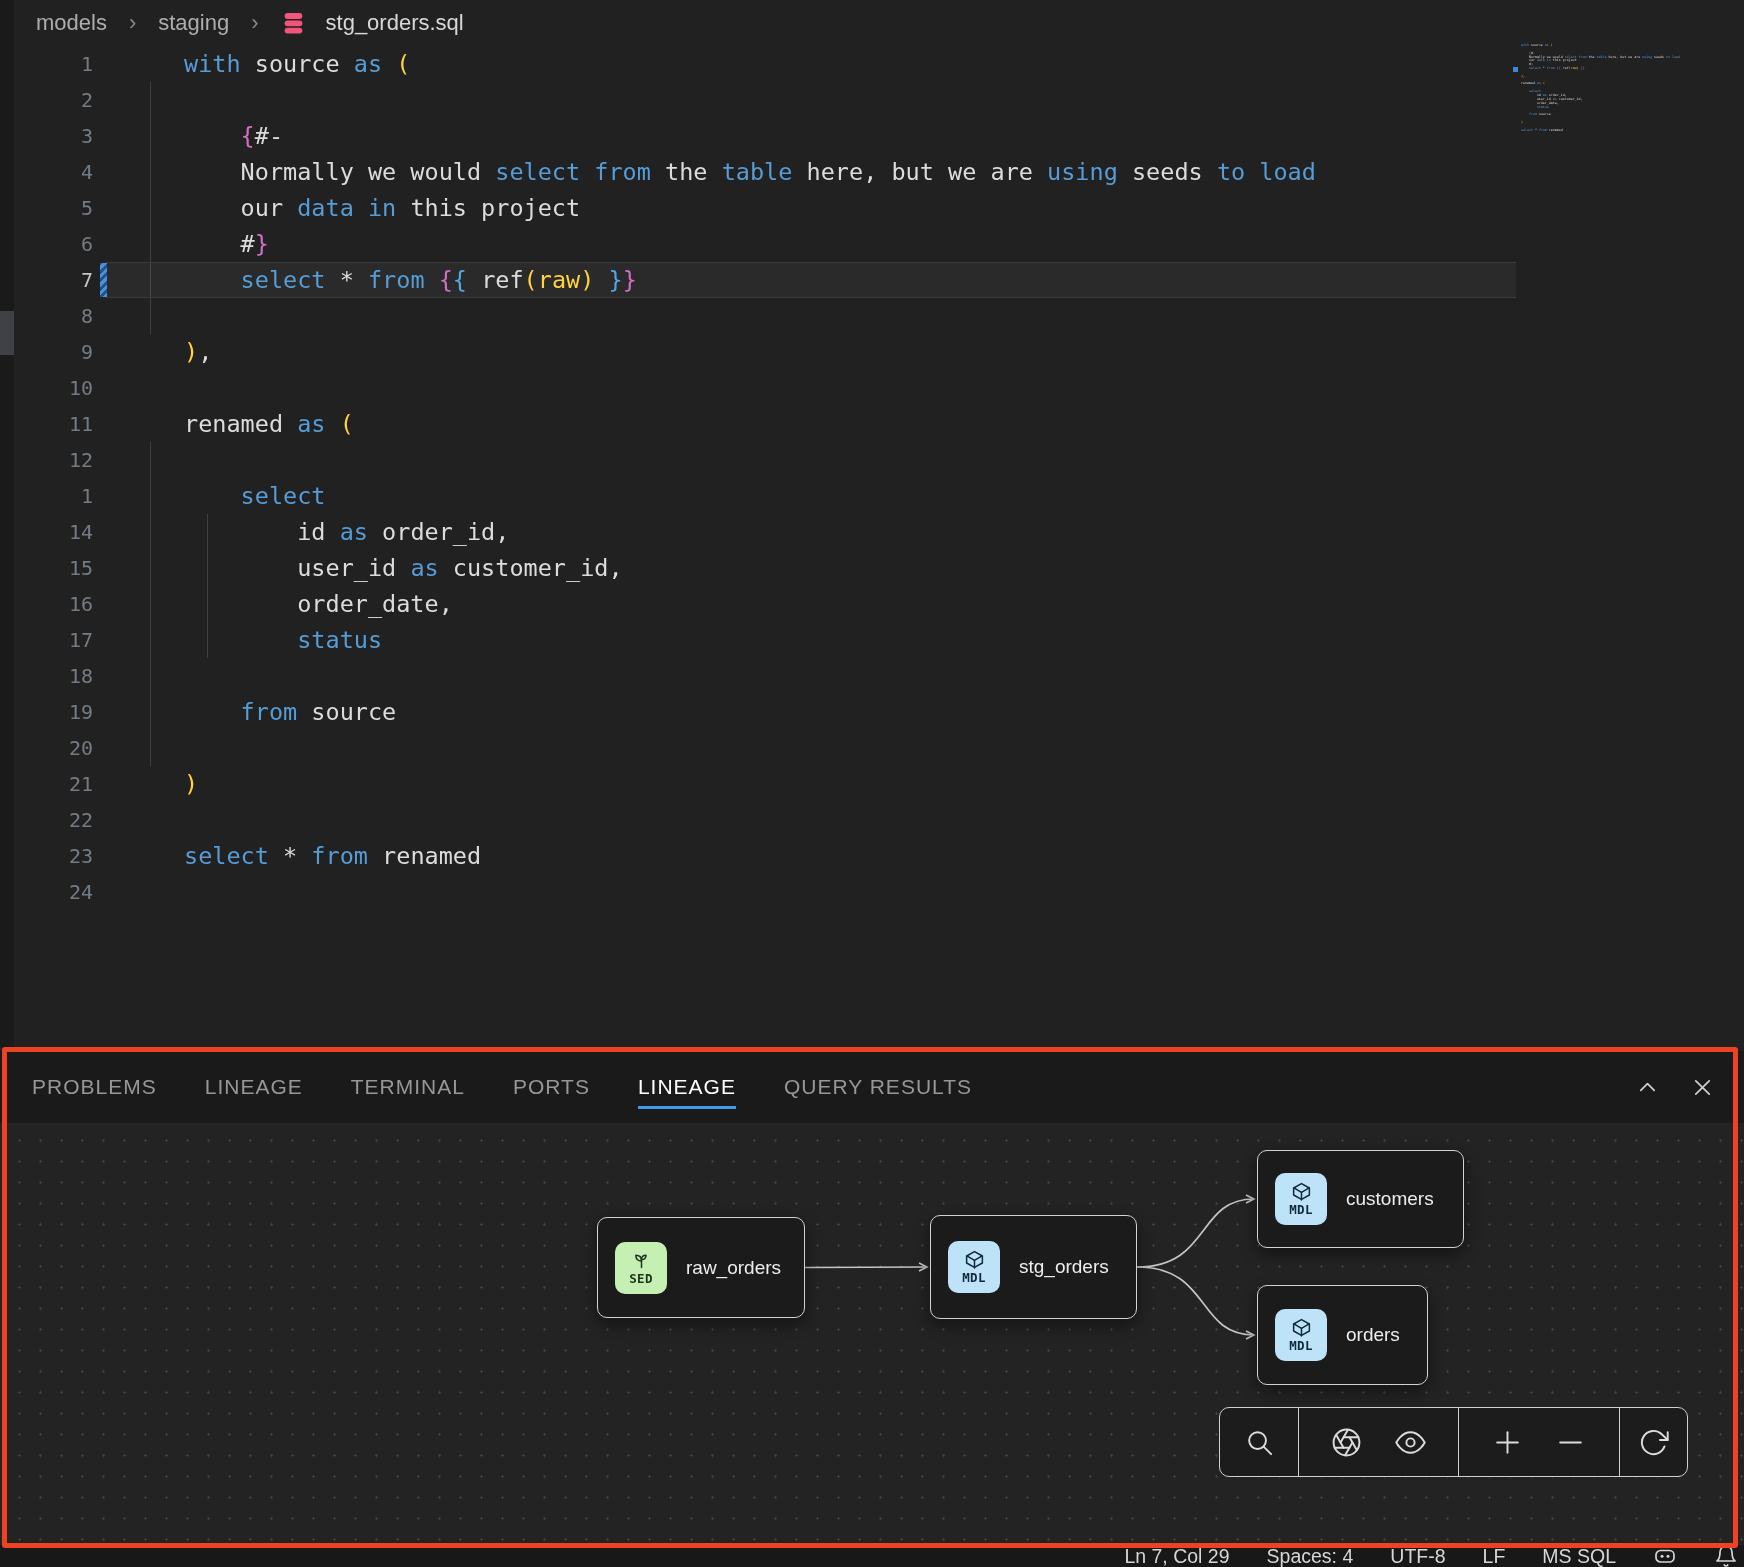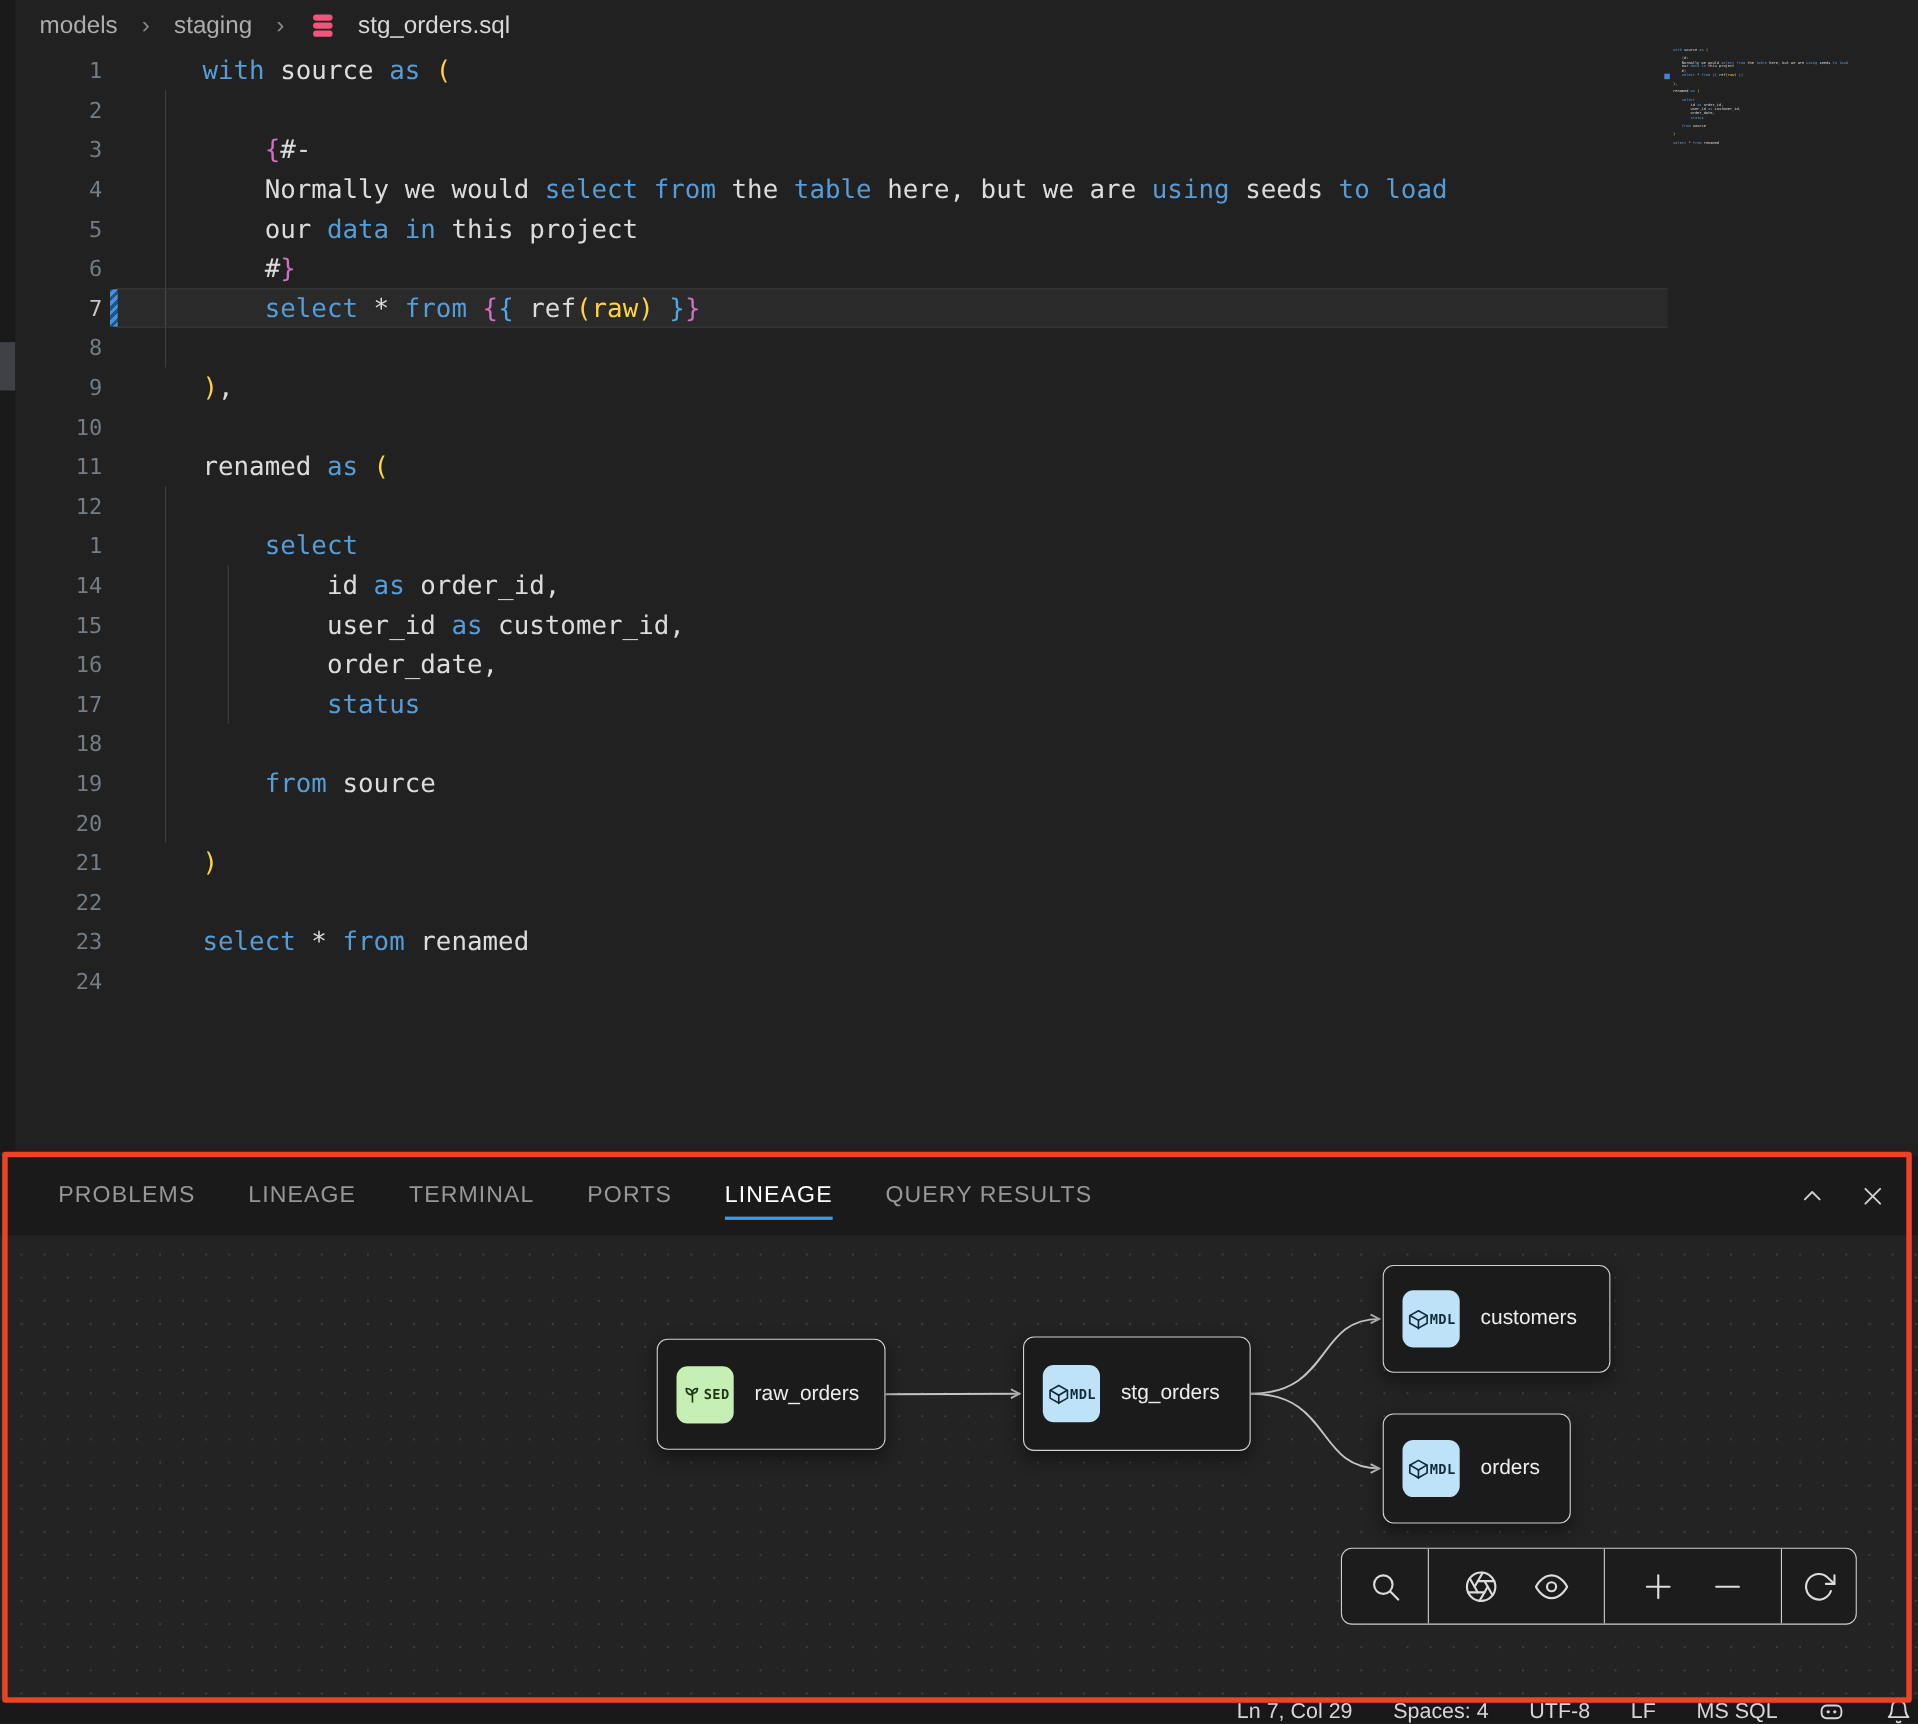--- a/index.html
+++ b/index.html
@@ -37,35 +37,35 @@
   .tok-y{color:var(--yl)} .tok-bl{color:var(--bbl)}
   .iguide{position:absolute;width:1px;background:#404040;z-index:0}
 
   
   .minimap{position:absolute;right:0;top:36px;width:232px;height:140px;overflow:hidden}
   .mm-marker{position:absolute;left:1px;top:31px;width:5px;height:5px;background:var(--modified)}
   .minimap-code{position:absolute;left:9px;top:8px}
   .mm-line{height:3.85px;line-height:3.85px;font-size:3.3px;font-family:"DejaVu Sans Mono",monospace;white-space:pre}
 
   
-  .panel-tabs{position:absolute;left:0;top:1051px;width:1744px;height:72px;background:#1A1A1A;display:flex;align-items:center;padding-left:53px;gap:37px}
+  .panel-tabs{position:absolute;left:0;top:1051px;width:1744px;height:72px;background:#1A1A1A;display:flex;align-items:center;padding-left:32px;gap:37px}
   .tab{font-size:21px;letter-spacing:1px;color:#979797;cursor:default;white-space:nowrap}
   .tab.active{color:#FFFFFF;border-bottom:3px solid var(--underline);padding-bottom:7px;margin-bottom:-10px}
   .panel-actions{margin-left:auto;margin-right:30px;display:flex;gap:32px;align-items:center}
   .panel-actions svg{width:23px;height:23px;stroke:#CFCFCF;stroke-width:1.8;fill:none;stroke-linecap:round;stroke-linejoin:round}
 
   .canvas{position:absolute;left:0;top:1123px;width:1744px;height:422px;background-color:#232323;
     background-image:radial-gradient(#3F3F3F 1.3px,transparent 1.3px);background-size:21px 21px;background-position:9px 7px}
 
   .edges-svg{position:absolute;left:0;top:0;width:1744px;height:1567px;pointer-events:none;z-index:2}
   .edge{fill:none;stroke:var(--edge);stroke-width:1.7}
 
   .lnode{position:absolute;z-index:3;display:flex;align-items:center;padding-left:17px;gap:19px;background:#1B1B1B;
     border:1.6px solid var(--nodeborder);border-radius:10px;box-shadow:0 6px 16px rgba(0,0,0,.45);cursor:pointer}
-  .nicon{width:52px;height:52px;border-radius:10px;display:flex;flex-direction:row;align-items:center;justify-content:center;gap:0px;flex:0 0 auto}
+  .nicon{width:52px;height:52px;border-radius:10px;display:flex;flex-direction:column;align-items:center;justify-content:center;gap:0px;flex:0 0 auto}
   .nicon.seed{background:var(--seedbg);color:#1E3318}
   .nicon.model{background:var(--mdlbg);color:#102A3A}
   .nicon svg{width:21px;height:21px;stroke:currentColor;fill:none;stroke-width:1.7;stroke-linecap:round;stroke-linejoin:round}
   .nicon .badge{font-size:12.5px;font-weight:600;letter-spacing:.3px;font-family:"DejaVu Sans Mono",monospace}
   .nlabel{font-size:19px;color:#EDEDED;white-space:nowrap}
 
   .ltoolbar{position:absolute;left:1219px;top:1407px;width:469px;height:70px;display:flex;z-index:5;
     background:#1C1C1C;border:1.5px solid #CFCFCF;border-radius:10px;overflow:hidden}
   .tcell{display:flex;align-items:center;justify-content:space-evenly;height:100%;border-right:1.5px solid #CFCFCF}
   .tcell:last-child{border-right:none}

